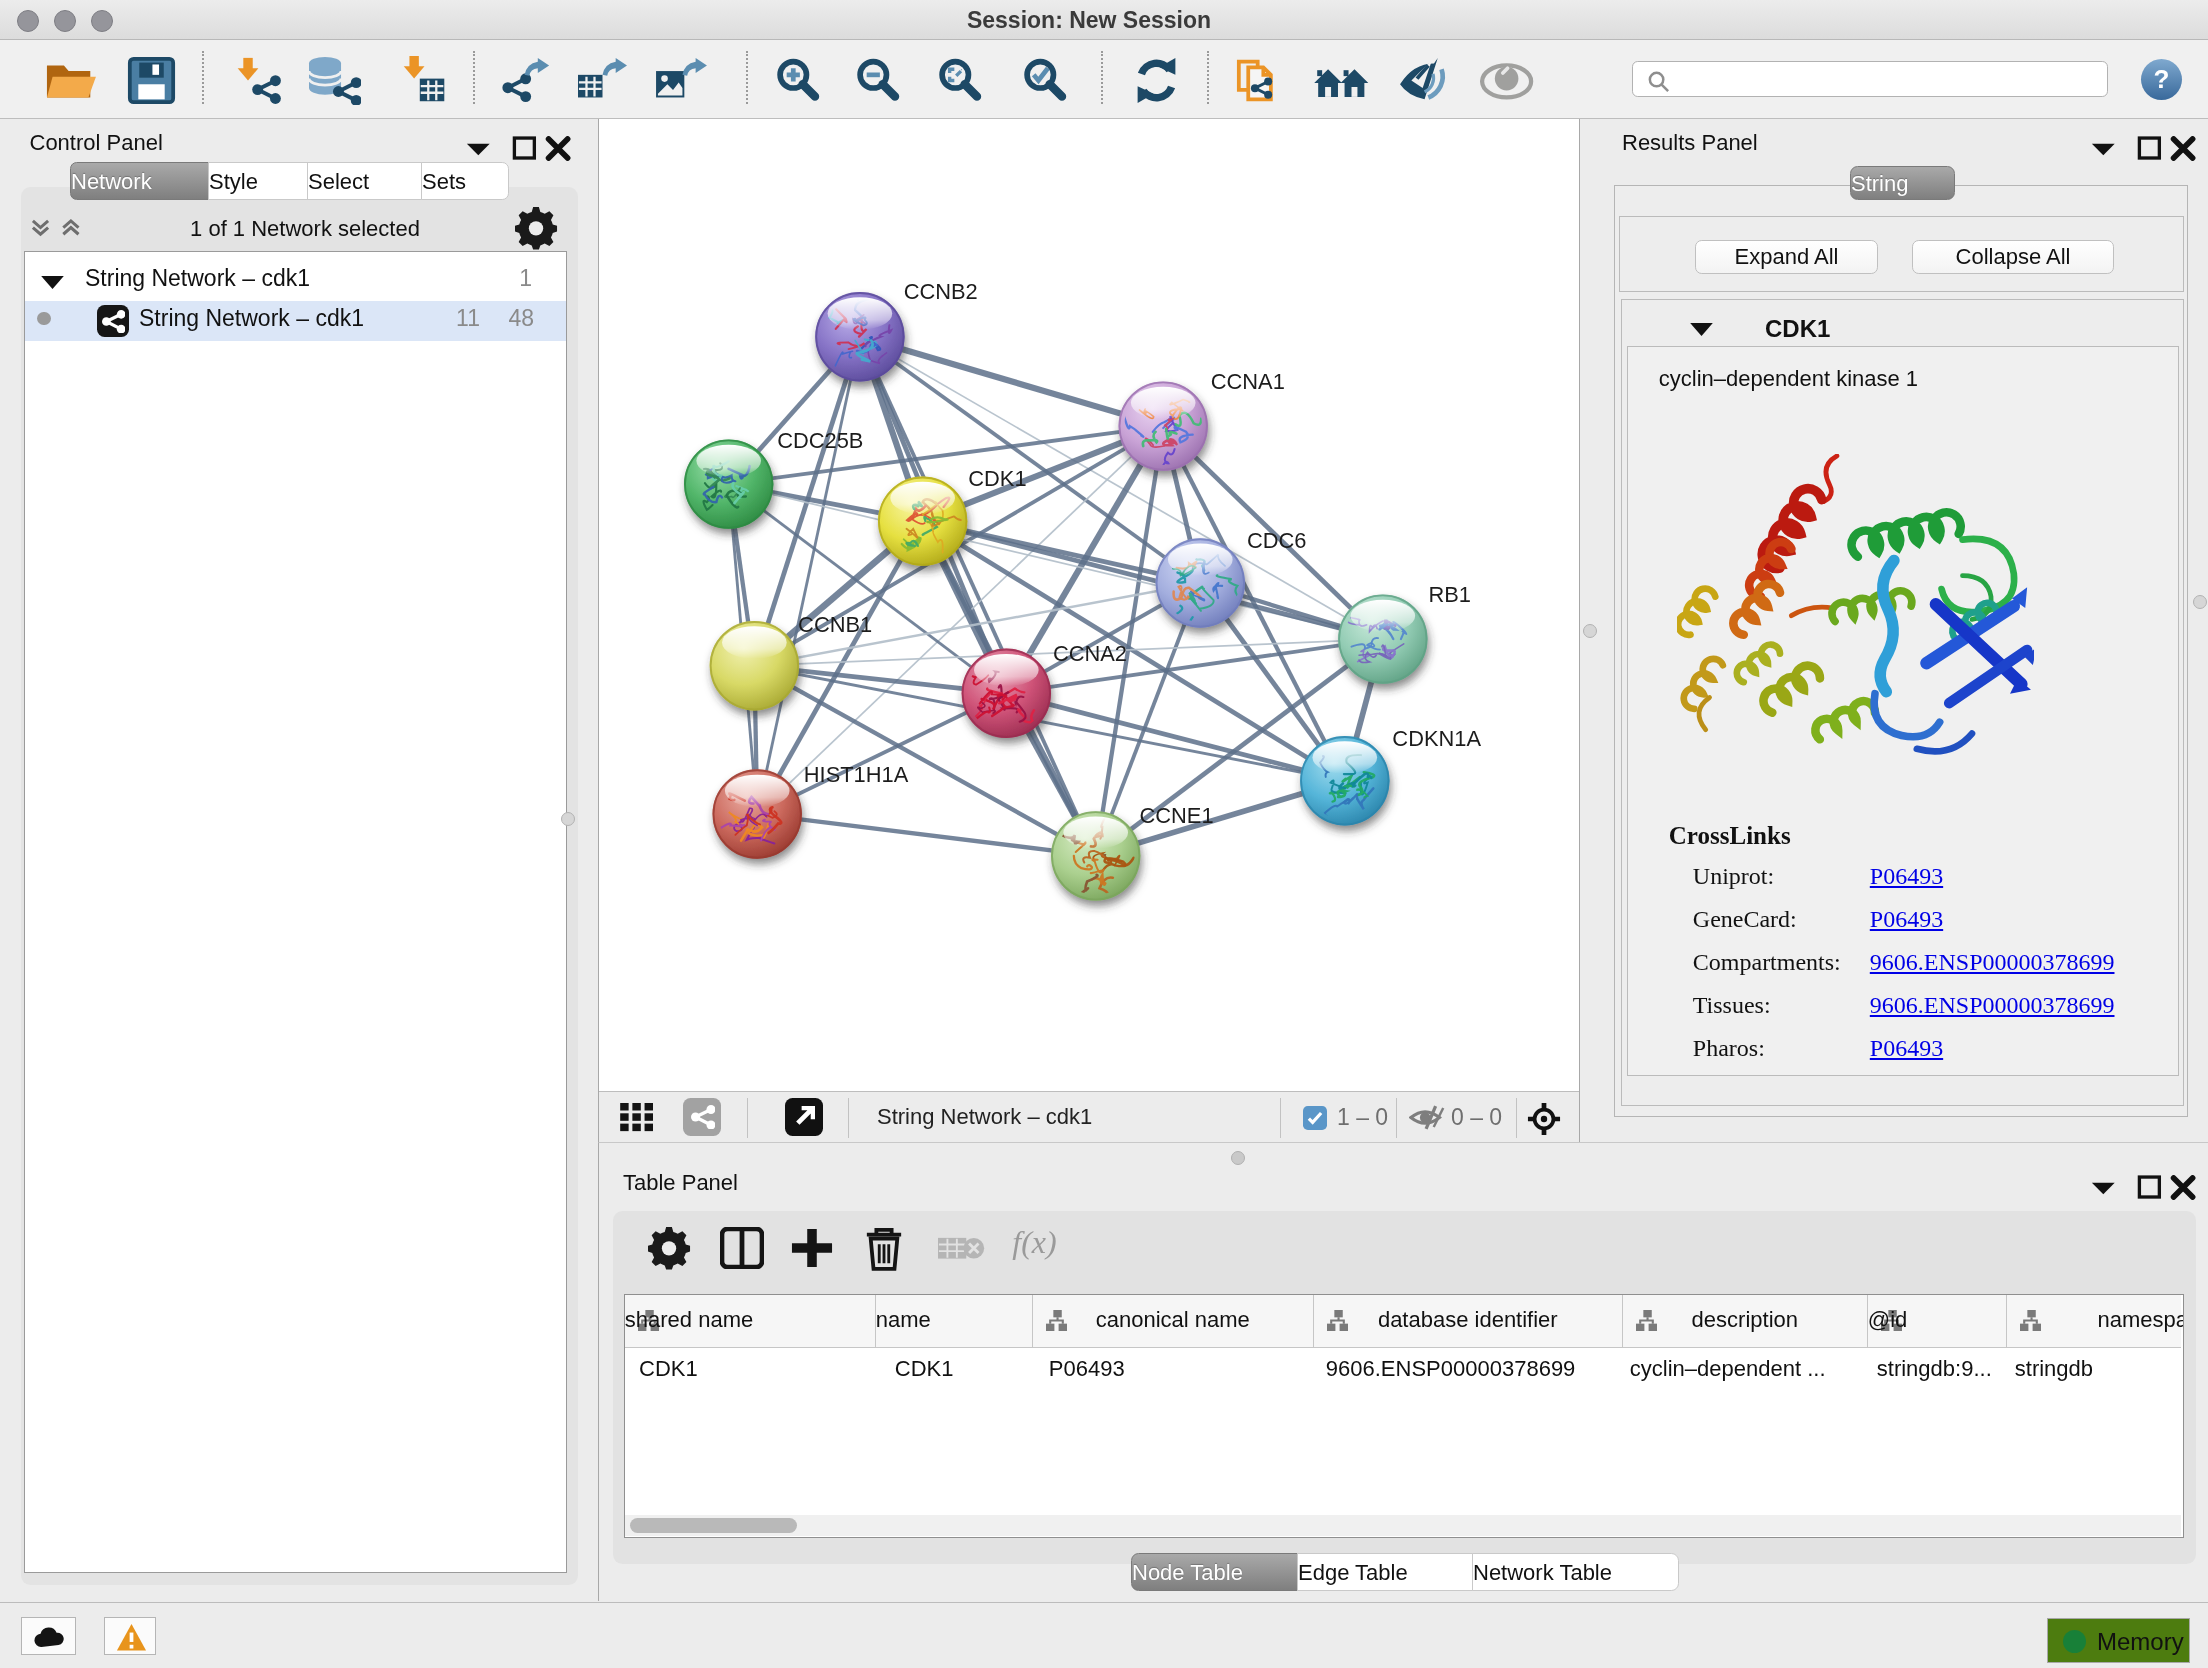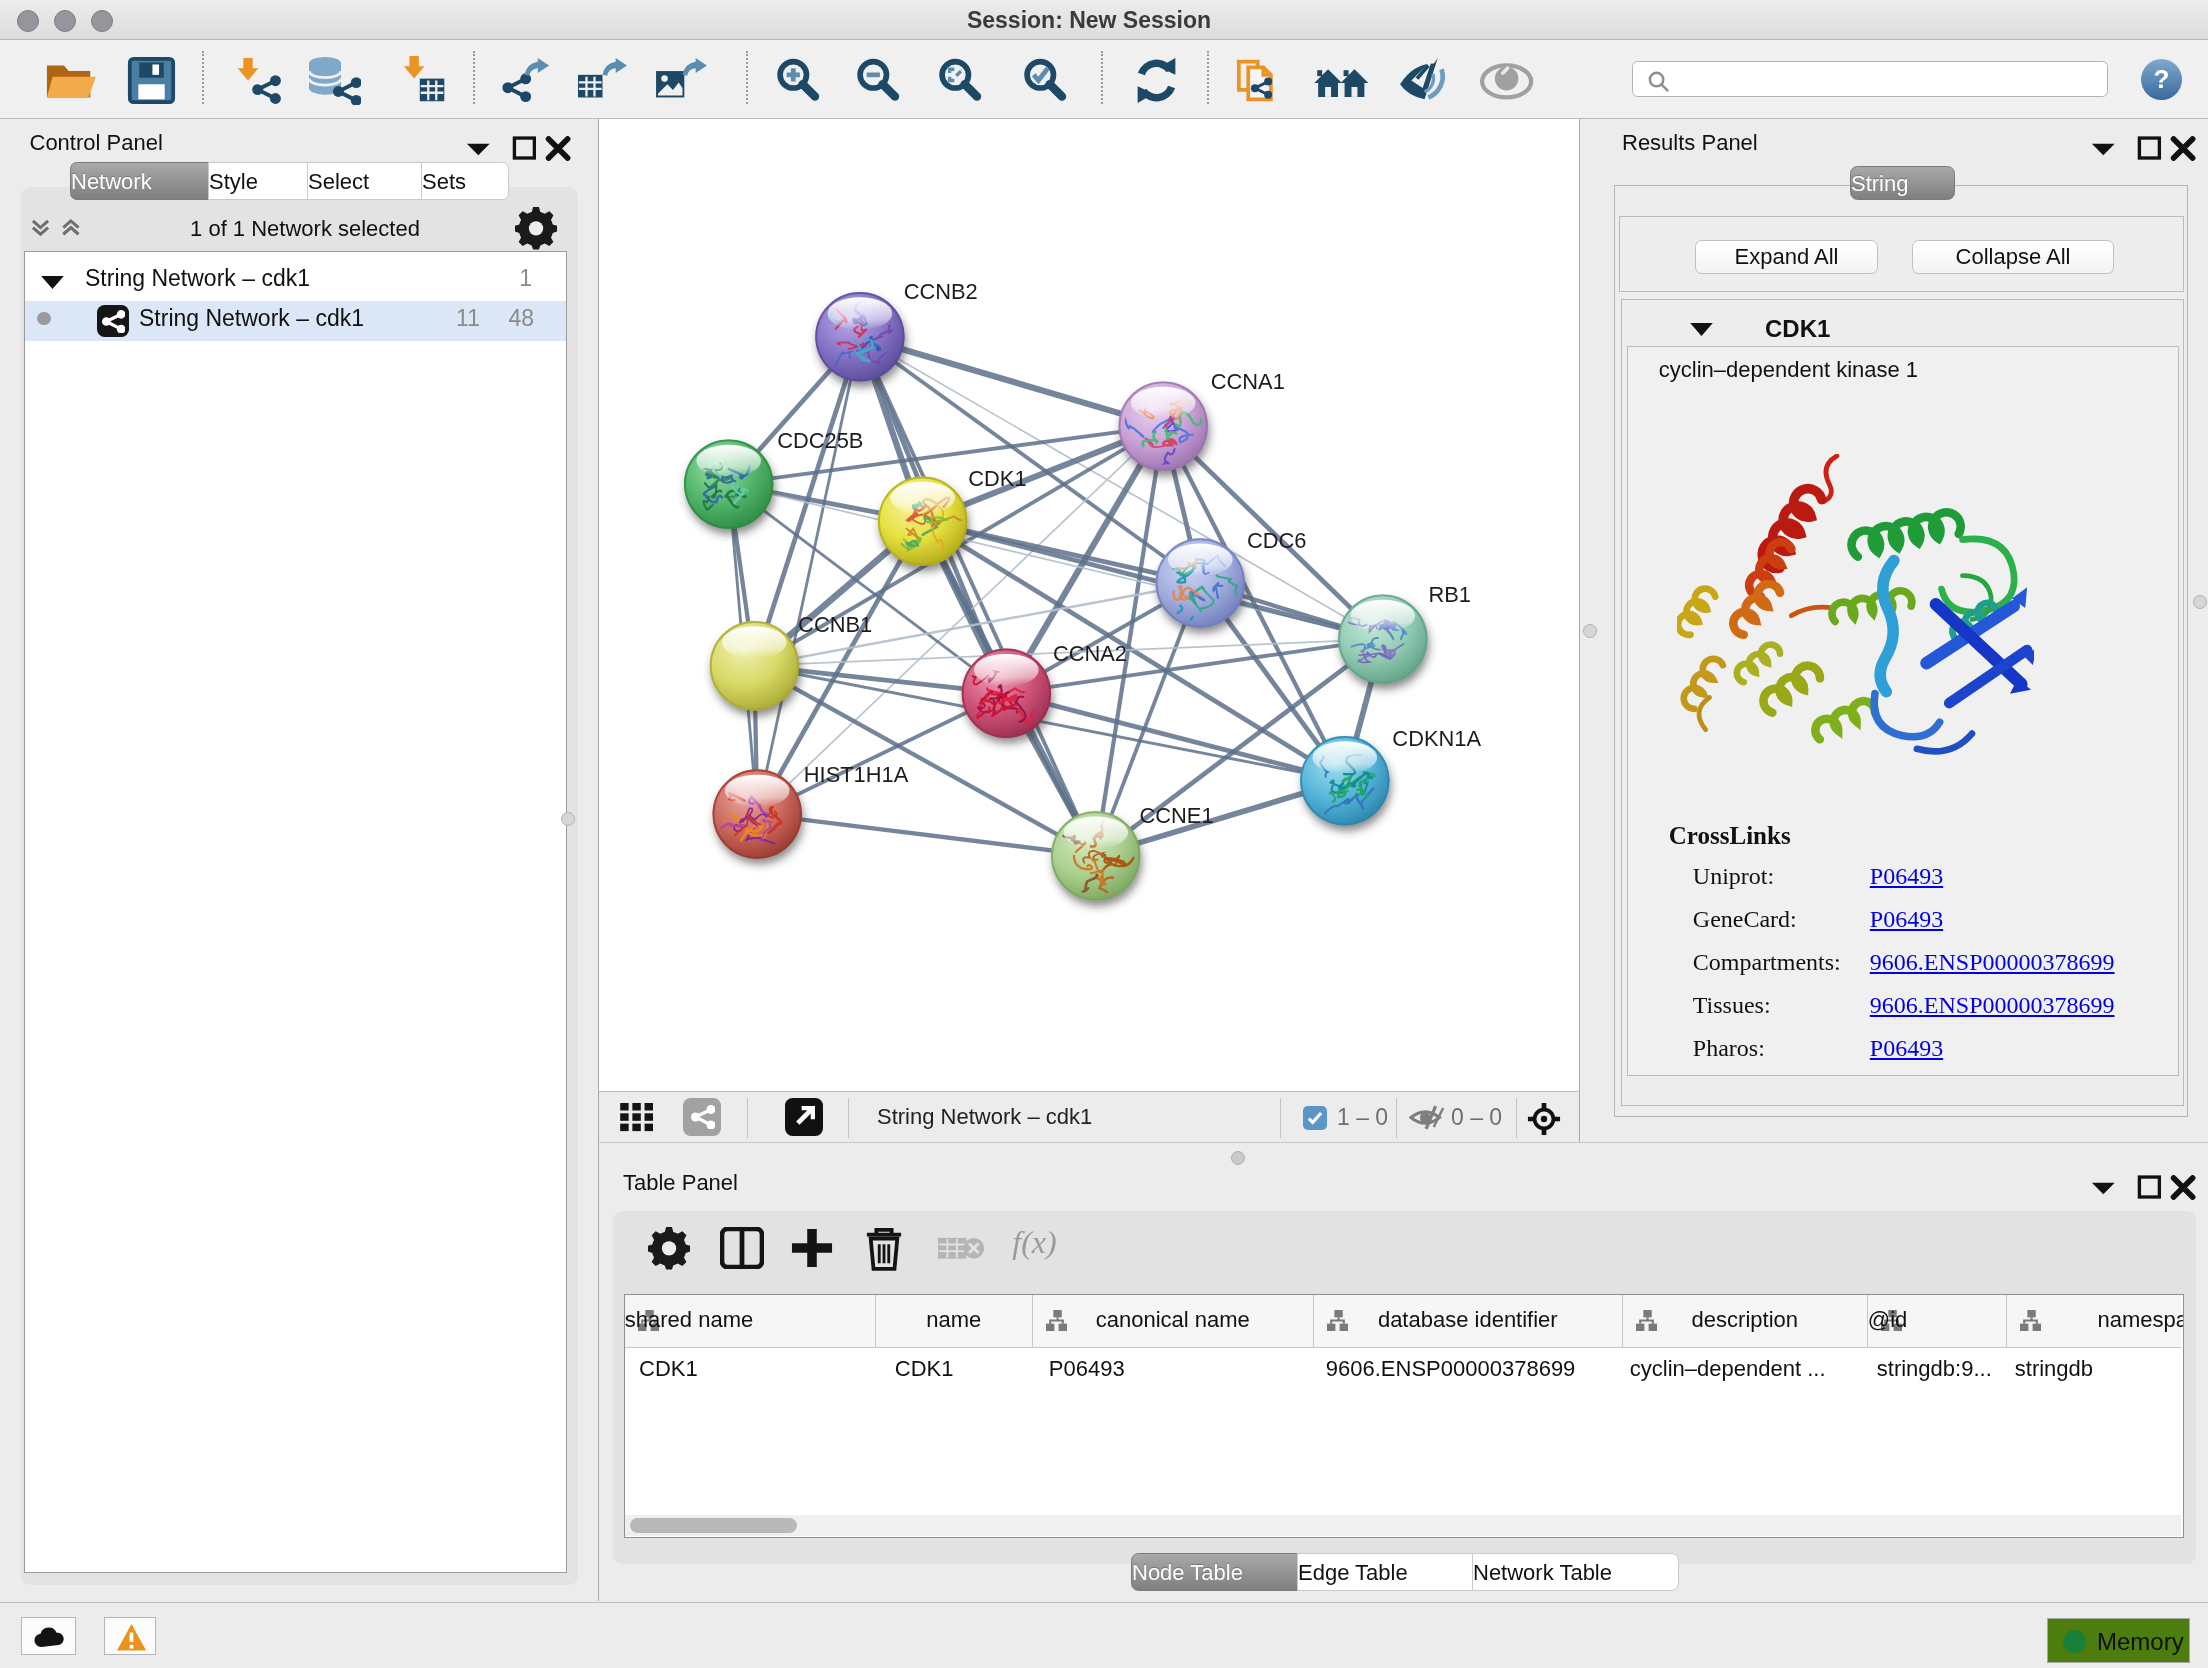--- a/index.html
+++ b/index.html
@@ -701,21 +701,21 @@
  <div style="position:absolute;left:38px;top:97px;width:565px;height:76px;border:1px solid #bbb">
    <div class="btn" style="position:absolute;left:75px;top:23px;width:183px;height:34px;line-height:32px">Expand All</div>
    <div class="btn" style="position:absolute;left:292px;top:23px;width:202px;height:34px;line-height:32px">Collapse All</div>
  </div>
  <div style="position:absolute;left:40px;top:180px;width:563px;height:807px;border:1px solid #bbb">
    <svg style="position:absolute;left:67px;top:21px" width="25" height="17" viewBox="0 0 26 18">
         <path d="M1 2 L25 2 L13 16 Z" fill="#111"></path>
       </svg>
    <span style="position:absolute;left:143px;top:15px;font-size:24px;font-weight:bold;color:#111">CDK1</span>
    <div style="position:absolute;left:4.8px;top:46px;width:552px;height:730px;border:1px solid #bbb;background:#f0f0f0">
-     <span style="position:absolute;left:31px;top:10px;font-size:22px;color:#111">cyclin–dependent kinase 1</span>
+     <span style="position:absolute;left:31px;top:19px;font-size:22px;color:#111">cyclin–dependent kinase 1</span>
      <svg style="position:absolute;left:49px;top:107px" width="357" height="310" viewBox="0 0 375 326">
 <g fill="none" stroke-linecap="round">
 <path d="M168 2 q-18 10 -8 30 q6 12 -6 18" stroke="#cc2214" stroke-width="5"></path>
 <path d="M108 120 a15 15 0 1 1 11.0 -18.0 a15 15 0 1 1 11.0 -18.0 a15 15 0 1 1 11.0 -18.0 a15 15 0 1 1 11.0 -18.0" stroke="#bb1a10" stroke-width="10"></path>
 <path d="M88 150 a12 12 0 1 1 10.7 -16.7 a12 12 0 1 1 10.7 -16.7 a12 12 0 1 1 10.7 -16.7" stroke="#cc3d12" stroke-width="9"></path>
 <path d="M70 190 a12 12 0 1 1 12.7 -14.7 a12 12 0 1 1 12.7 -14.7 a12 12 0 1 1 12.7 -14.7" stroke="#d06a14" stroke-width="9"></path>
 <path d="M120 170 q20 -12 44 -8" stroke="#cc5510" stroke-width="5"></path>
 <path d="M14 190 a11 11 0 1 1 8.7 -13.3 a11 11 0 1 1 8.7 -13.3 a11 11 0 1 1 8.7 -13.3" stroke="#c8a614" stroke-width="7"></path>
 <path d="M18 268 a11 11 0 1 1 10.0 -15.3 a11 11 0 1 1 10.0 -15.3 a11 11 0 1 1 10.0 -15.3" stroke="#c2991a" stroke-width="7"></path>
 <path d="M30 290 q-16 -20 4 -34" stroke="#bb8f18" stroke-width="5"></path>
@@ -792,21 +792,21 @@
    <span style="position:absolute;left:399px;top:13.3px;font-family:'Liberation Serif',serif;font-style:italic;font-size:32px;color:#9a9a9a">f(x)</span>
    <div style="position:absolute;left:10.5px;top:83px;width:1560px;height:244px;background:#fff;border:1.9px solid #8f8f8f;overflow:hidden">
      <div style="position:absolute;left:0;top:0;width:1556px;height:53px;background:#f6f6f6;border-bottom:1px solid #c6c6c6">
           <div style="position:absolute;left:0px;top:0;width:251px;height:53px;border-right:1px solid #c6c6c6">
             <svg style="position:absolute;left:13.3px;top:15px" width="21" height="21" viewBox="0 0 20 20">
               <use href="#treeic"></use>
             </svg>
             <div style="position:absolute;left:0;top:12.4px;width:100%;text-align:left;font-size:22px;color:#111">shared name</div>
           </div>
           <div style="position:absolute;left:251px;top:0;width:157px;height:53px;border-right:1px solid #c6c6c6">
-            <div style="position:absolute;left:0;top:12.4px;width:100%;text-align:center;font-size:22px;color:#111">name</div>
+            <div style="position:absolute;left:0;top:12.4px;width:100%;font-size:22px;color:#111">name</div>
           </div>
           <div style="position:absolute;left:408px;top:0;width:281px;height:53px;border-right:1px solid #c6c6c6">
             <svg style="position:absolute;left:13.3px;top:15px" width="21" height="21" viewBox="0 0 20 20">
               <use href="#treeic"></use>
             </svg>
             <div style="position:absolute;left:0;top:12.4px;width:100%;text-align:center;font-size:22px;color:#111">canonical name</div>
           </div>
           <div style="position:absolute;left:689px;top:0;width:309px;height:53px;border-right:1px solid #c6c6c6">
             <svg style="position:absolute;left:13.3px;top:15px" width="21" height="21" viewBox="0 0 20 20">
               <use href="#treeic"></use>

